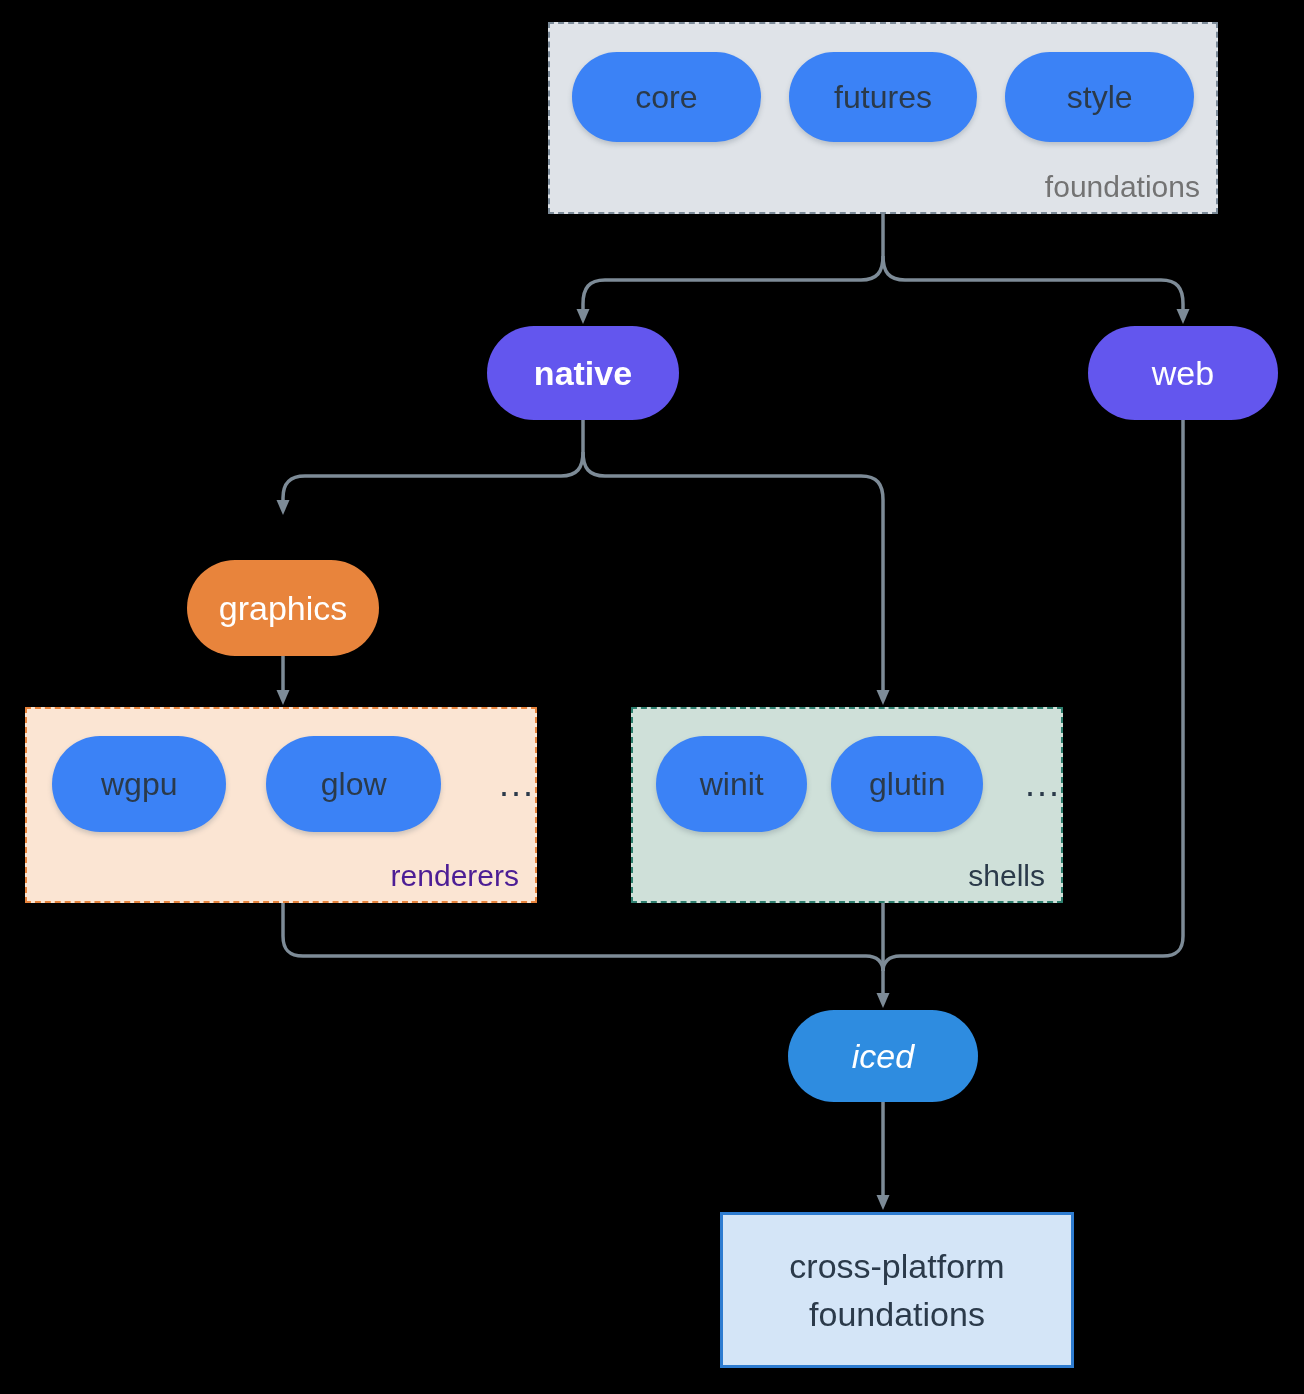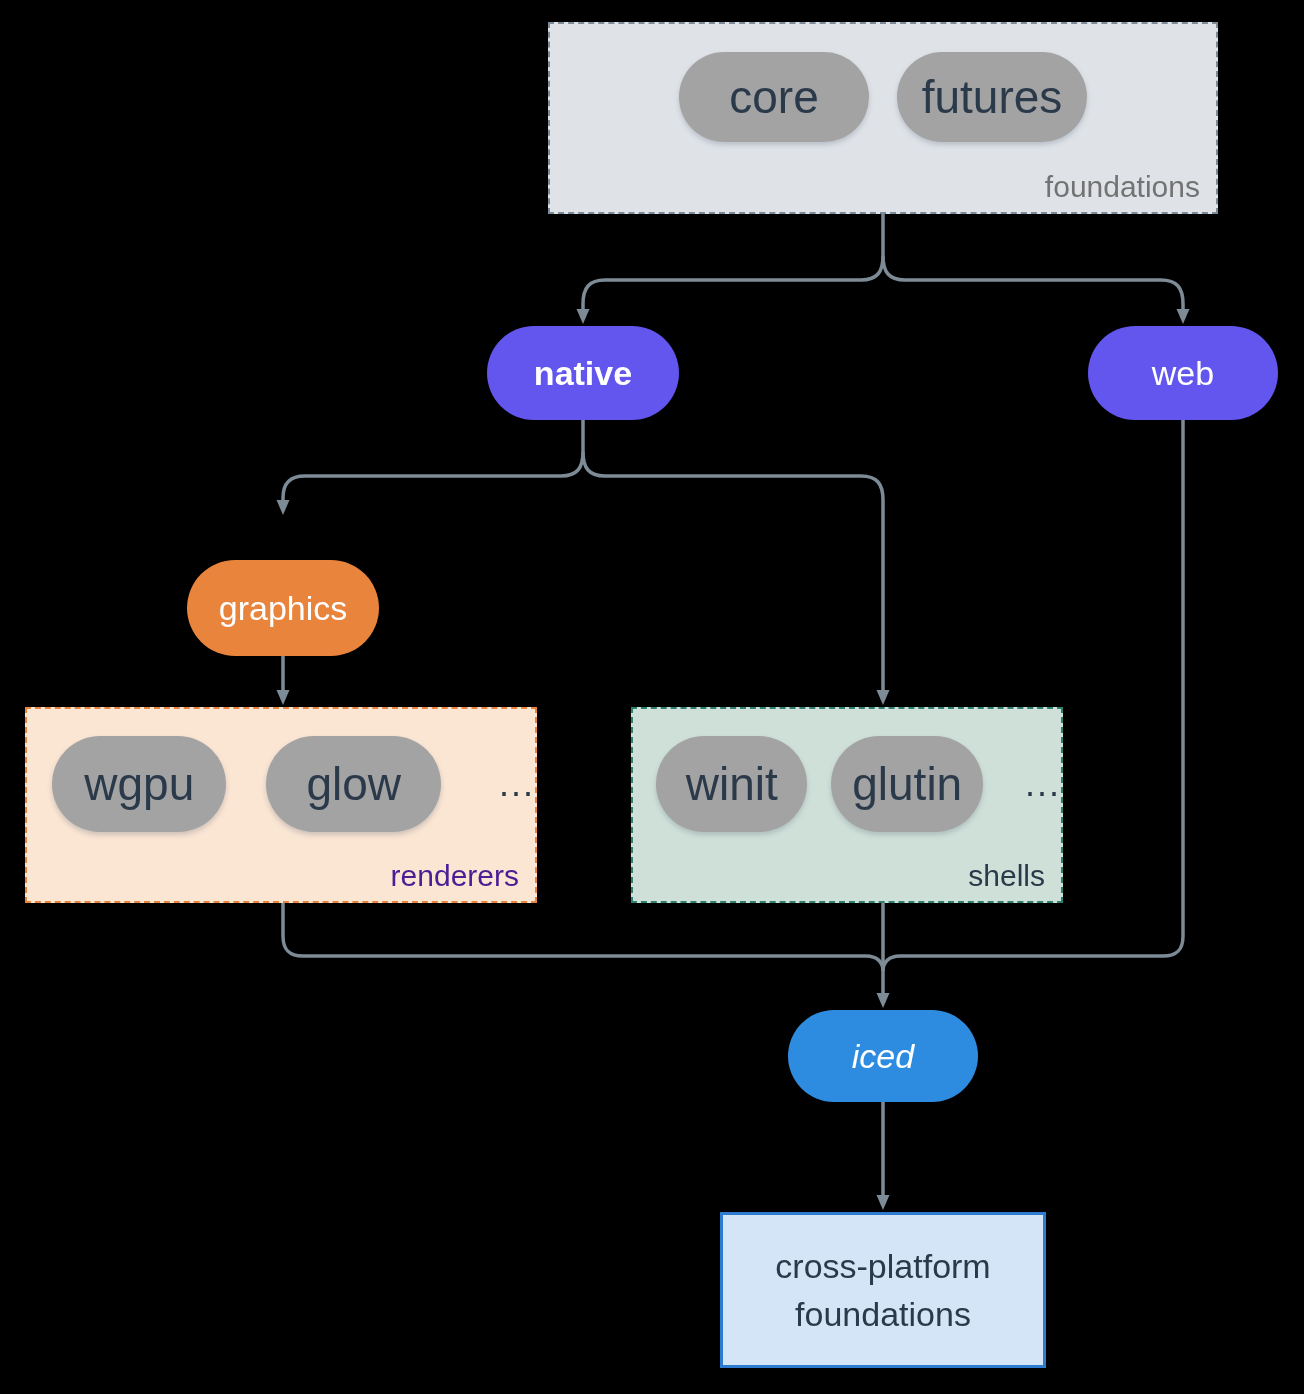--- a/index.html
+++ b/index.html
@@ -19,23 +19,23 @@
     box-sizing: border-box;
   }
   .cluster-label {
     position: absolute; right: 16px; bottom: 8px;
     font-size: 30px;
   }
   .pill-row {
     display: flex; align-items: center;
   }
   .white-pill {
-    background: #a3a3a3;
+    background: #3b82f6;
     display: flex; align-items: center; justify-content: center;
-    font-size: 46px;
+    font-size: 32px;
     box-shadow: 0 3px 5px rgba(90, 105, 120, 0.28);
   }
   .fd-pill { width: 190px; height: 90px; border-radius: 45px; }
   .rd-pill { width: 192px; height: 96px; border-radius: 48px; }
   .sh-pill { width: 194px; height: 96px; border-radius: 48px; }
   .ellipsis { font-size: 36px; margin-left: 18px; letter-spacing: 2px; }
 
   .node {
     position: absolute;
     display: flex; align-items: center; justify-content: center;
@@ -49,21 +49,21 @@
 
   #cluster-foundations { left: 548px; top: 22px;  width: 670px; height: 192px; }
   #cluster-foundations .pill-row { margin-top: 28px; padding: 0 22px; gap: 28px; justify-content: center; }
   #cluster-renderers   { left: 25px;  top: 707px; width: 512px; height: 196px; }
   #cluster-renderers .pill-row { margin-top: 27px; padding-left: 25px; gap: 40px; }
   #cluster-shells      { left: 631px; top: 707px; width: 432px; height: 196px; }
   #cluster-shells .pill-row { margin-top: 27px; padding-left: 23px; gap: 24px; }
 
   .app-box {
     position: absolute;
-    left: 720px; top: 1212px; width: 326px; height: 156px;
+    left: 720px; top: 1212px; width: 354px; height: 156px;
     border: 3px solid;
     box-sizing: border-box;
     display: flex; flex-direction: column; align-items: center; justify-content: center;
     font-size: 34px; line-height: 48px;
   }
 </style>
 </head>
 <body style="background-color: rgb(0, 0, 0);">
 
 <div class="canvas">
@@ -84,20 +84,21 @@
       <path class="edge" d="M1183 420 L1183 936 C1183 950 1177 956 1163 956 L900 956 C889 956 883 962 883 971"></path>
       <path class="edge" d="M883 903 L883 994" marker-end="url(#arrow)"></path>
       <path class="edge" d="M883 1102 L883 1196" marker-end="url(#arrow)"></path>
     </g>
   </svg>
 
   <div class="cluster" id="cluster-foundations" style="background-color: rgb(223, 227, 232); border-color: rgb(124, 139, 153);">
     <div class="pill-row">
       <div class="white-pill fd-pill" style="color: rgb(43, 58, 74);">core</div>
       <div class="white-pill fd-pill" style="color: rgb(43, 58, 74);">futures</div>
+      <div class="white-pill fd-pill" style="color: rgb(43, 58, 74);">style</div>
     </div>
     <div class="cluster-label" style="color: #737373;">foundations</div>
   </div>
 
   <div class="node" id="node-native" style="background-color: rgb(99, 86, 238); color: rgb(255, 255, 255); font-weight: bold;">native</div>
   <div class="node" id="node-web" style="background-color: rgb(99, 86, 238); color: rgb(255, 255, 255);">web</div>
 
   <div class="node" id="node-graphics" style="background-color: rgb(232, 132, 60); color: rgb(255, 255, 255); margin-top: 43px;">graphics</div>
 
   <div class="cluster" id="cluster-renderers" style="background-color: rgb(251, 229, 211); border-color: rgb(232, 132, 60);">

